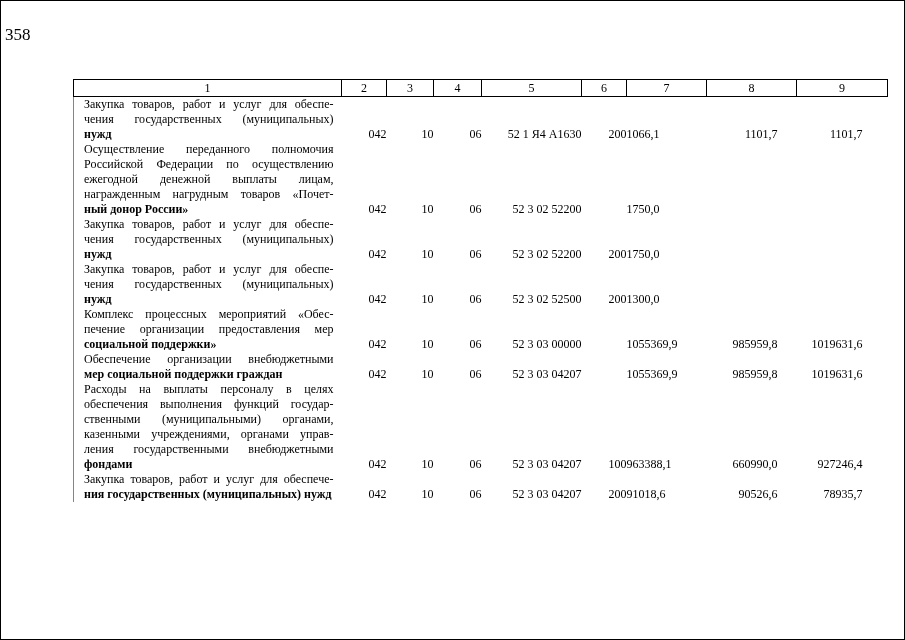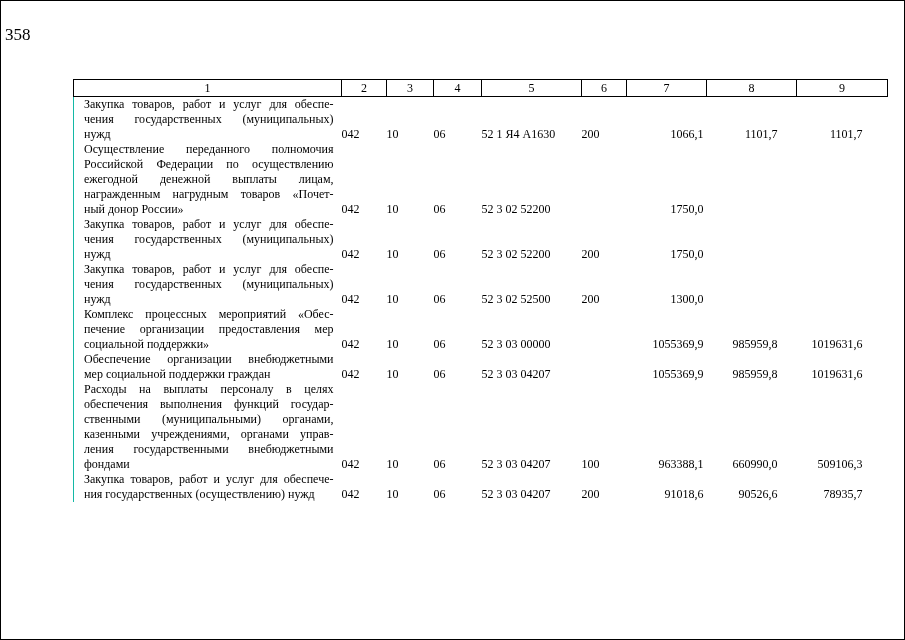--- a/index.html
+++ b/index.html
@@ -44,23 +44,23 @@
   tbody td {
     vertical-align: bottom;
     padding: 0;
     line-height: 15px;
   }
   tbody td.c1 {
     border-left: 1px solid #14b8a6;
     padding: 0 8px 0 10px;
   }
   .line { text-align: justify; text-align-last: justify; }
-  .line.last { text-align-last: left; }
-  td.c2, td.c3, td.c4, td.c5, td.c6 { text-align: left; }
-  td.c7 { text-align: right; padding-right: 3px; }
+  .line.last { text-align-last: left; font-weight: bold; }
+  td.c2, td.c3, td.c4, td.c5, td.c6 { text-align: right; }
+  td.c7 { text-align: left; padding-right: 3px; }
   td.c8 { text-align: right; padding-right: 19px; }
   td.c9 { text-align: right; padding-right: 25px; }
 </style>
 </head>
 <body>
 
 <div class="canvas">
   <div class="page-number">358</div>
 
   <table class="budget">
@@ -189,26 +189,26 @@
             <div class="line">ления государственными внебюджетными</div>
             <div class="line last">фондами</div>
           </td>
           <td class="c2">042</td>
           <td class="c3">10</td>
           <td class="c4">06</td>
           <td class="c5">52 3 03 04207</td>
           <td class="c6">100</td>
           <td class="c7">963388,1</td>
           <td class="c8">660990,0</td>
-          <td class="c9">509106,3</td>
+          <td class="c9">927246,4</td>
         </tr>
         <tr>
           <td class="c1">
             <div class="line">Закупка товаров, работ и услуг для обеспече-</div>
-            <div class="line last">ния государственных (осуществлению) нужд</div>
+            <div class="line last">ния государственных (муниципальных) нужд</div>
           </td>
           <td class="c2">042</td>
           <td class="c3">10</td>
           <td class="c4">06</td>
           <td class="c5">52 3 03 04207</td>
           <td class="c6">200</td>
           <td class="c7">91018,6</td>
           <td class="c8">90526,6</td>
           <td class="c9">78935,7</td>
         </tr>

